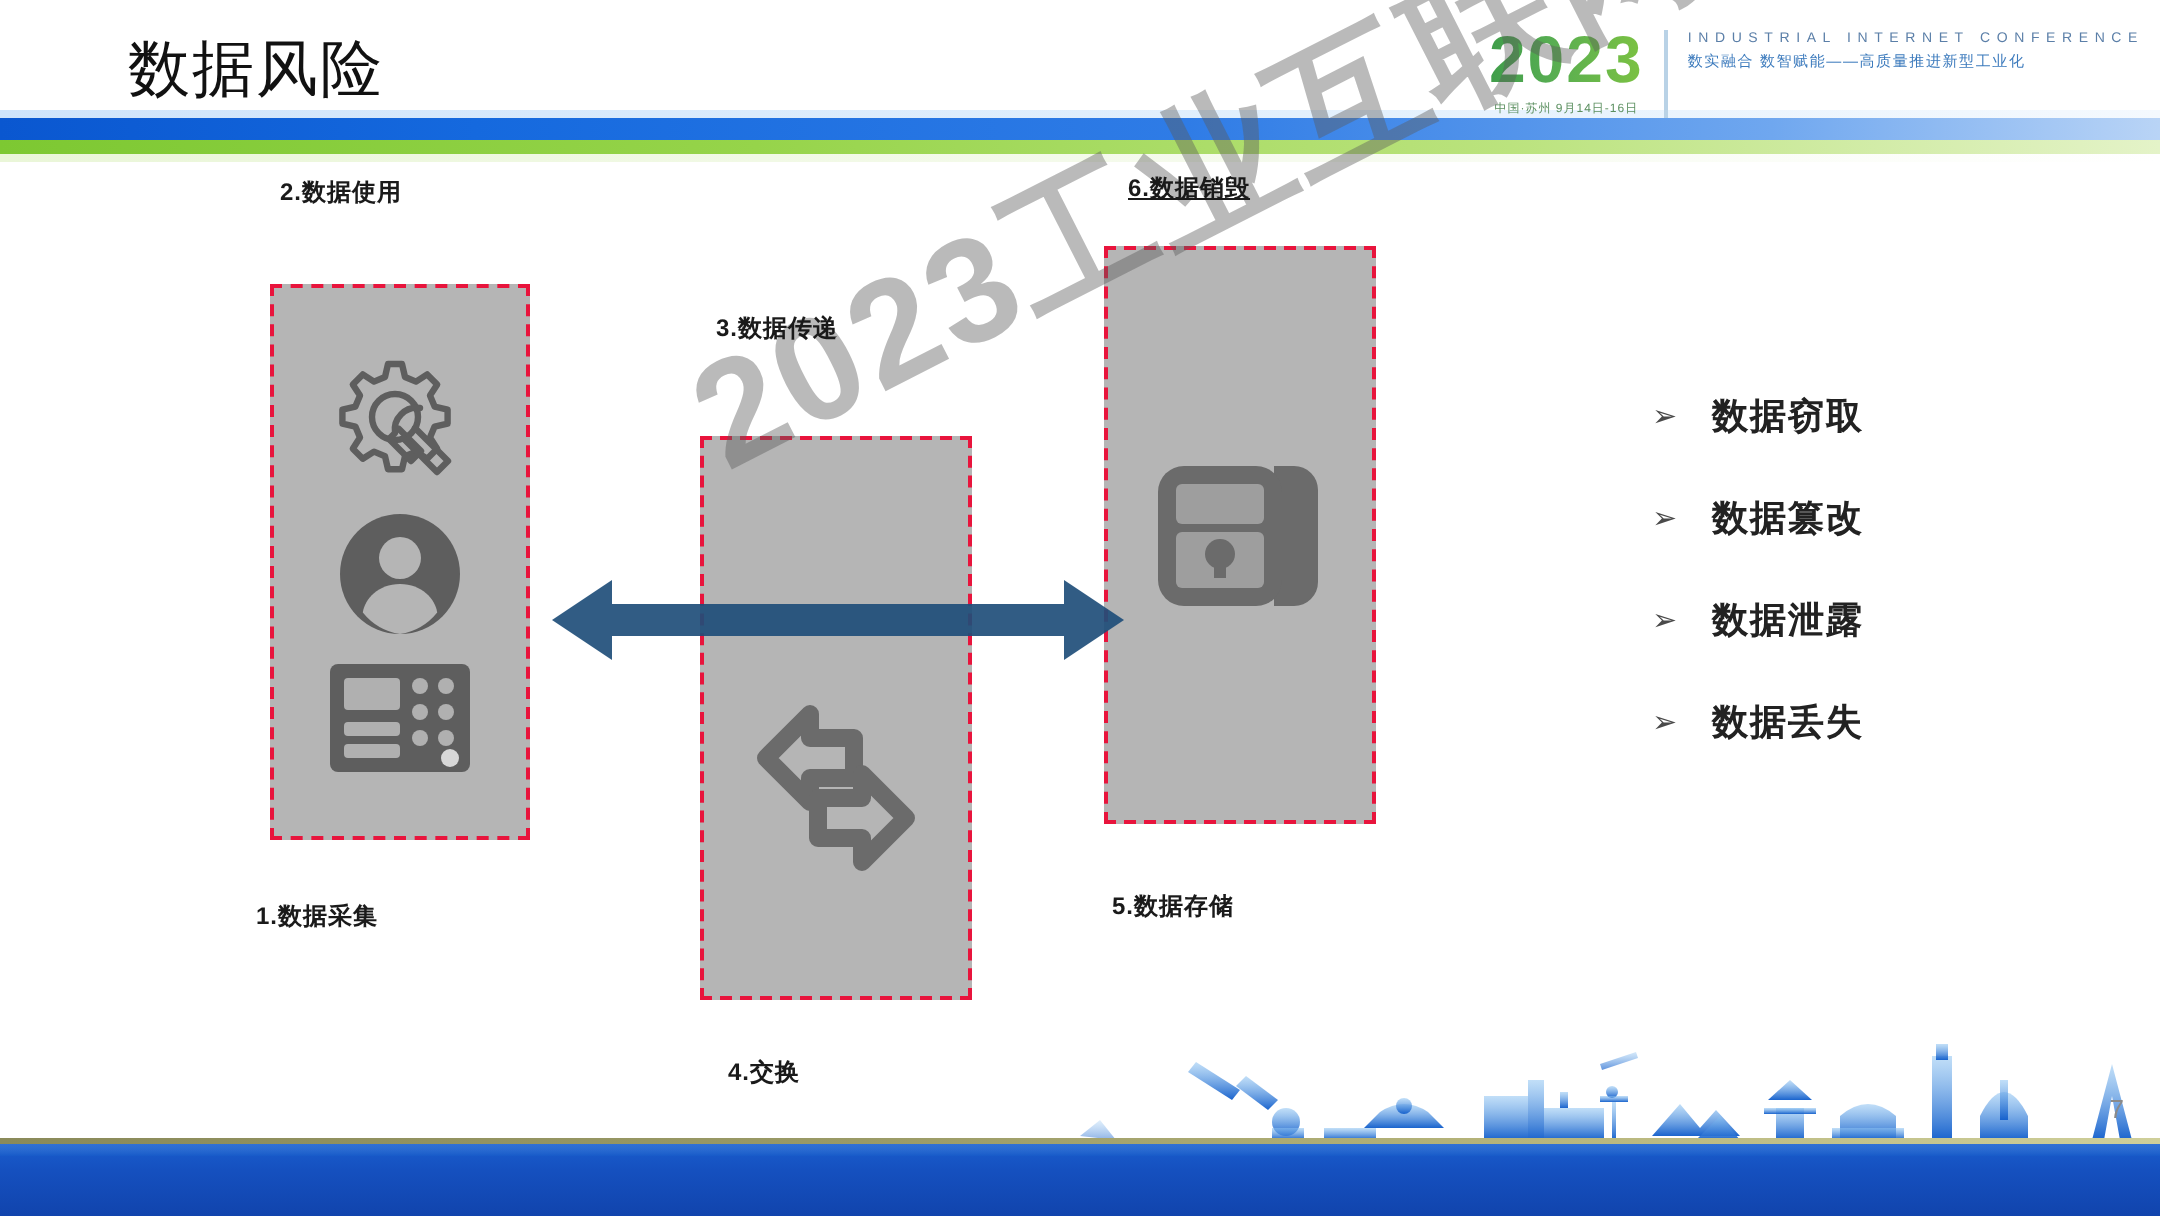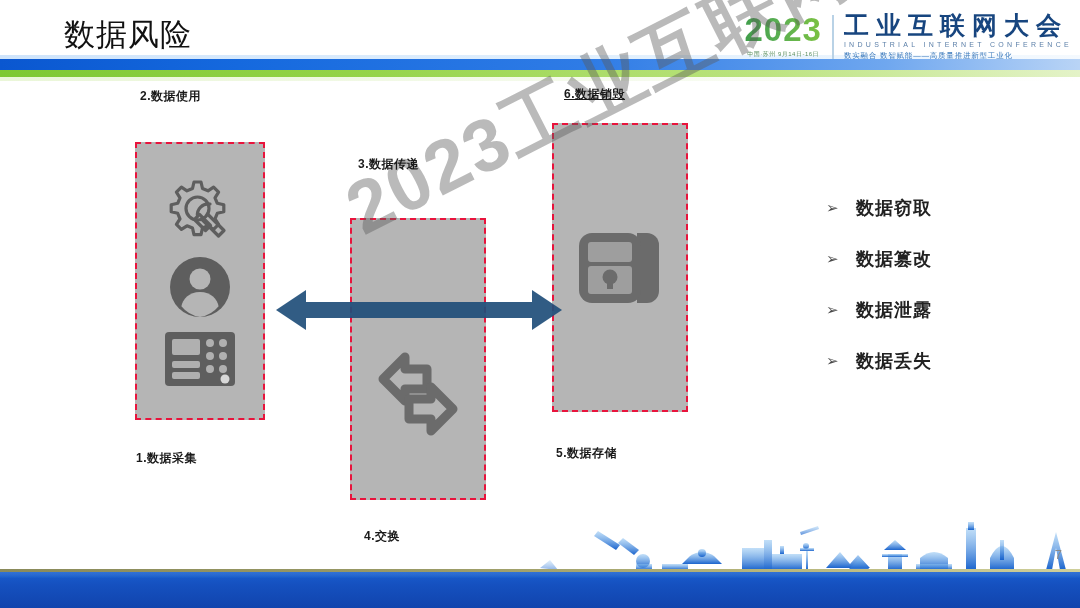--- a/index.html
+++ b/index.html
@@ -129,21 +129,20 @@
 
   <div class="title">数据风险</div>
 
   <div class="logo">
     <div class="logo-left">
       <div class="logo-2023">2023</div>
       <div class="logo-sub">中国·苏州 9月14日-16日</div>
     </div>
     <div class="logo-div"></div>
     <div class="logo-right">
-      <div class="logo-cn">工业互联网大会</div>
       <div class="logo-en">INDUSTRIAL INTERNET CONFERENCE</div>
       <div class="logo-slogan">数实融合  数智赋能——高质量推进新型工业化</div>
     </div>
   </div>
 
   <div class="box-label" style="left:140px;top:88px;">2.数据使用</div>
   <div class="box" style="left:135px;top:142px;width:130px;height:278px;">
     <div class="box-icons">
 
       <span>
@@ -175,21 +174,21 @@
           <circle cx="60" cy="13" r="4" fill="#b0b0b0"></circle>
           <circle cx="47" cy="26" r="4" fill="#b0b0b0"></circle>
           <circle cx="60" cy="26" r="4" fill="#b0b0b0"></circle>
           <circle cx="47" cy="39" r="4" fill="#b0b0b0"></circle>
           <circle cx="60" cy="39" r="4" fill="#b0b0b0"></circle>
           <circle cx="62" cy="49" r="4.5" fill="#d8d8d8"></circle>
         </svg>
       </span>
     </div>
   </div>
-  <div class="box-label" style="left:136px;top:450px;text-align:center;">1.数据采集</div>
+  <div class="box-label" style="left:128px;top:450px;text-align:center;">1.数据采集</div>
 
   <div class="box-label" style="left:358px;top:156px;">3.数据传递</div>
   <div class="box" style="left:350px;top:218px;width:136px;height:282px;">
     <div class="box-icons">
       <span style="margin-top:70px;">
         <svg class="icon-svg" width="110" height="110" viewBox="0 0 110 110">
           <g fill="none" stroke="#6b6b6b" stroke-width="9" stroke-linejoin="round" stroke-linecap="round">
             <path d="M42 62 L20 40 L42 18 L42 30 L64 30 L64 50 L42 50 Z"></path>
             <path d="M68 48 L90 70 L68 92 L68 80 L46 80 L46 60 L68 60 Z"></path>
           </g>

